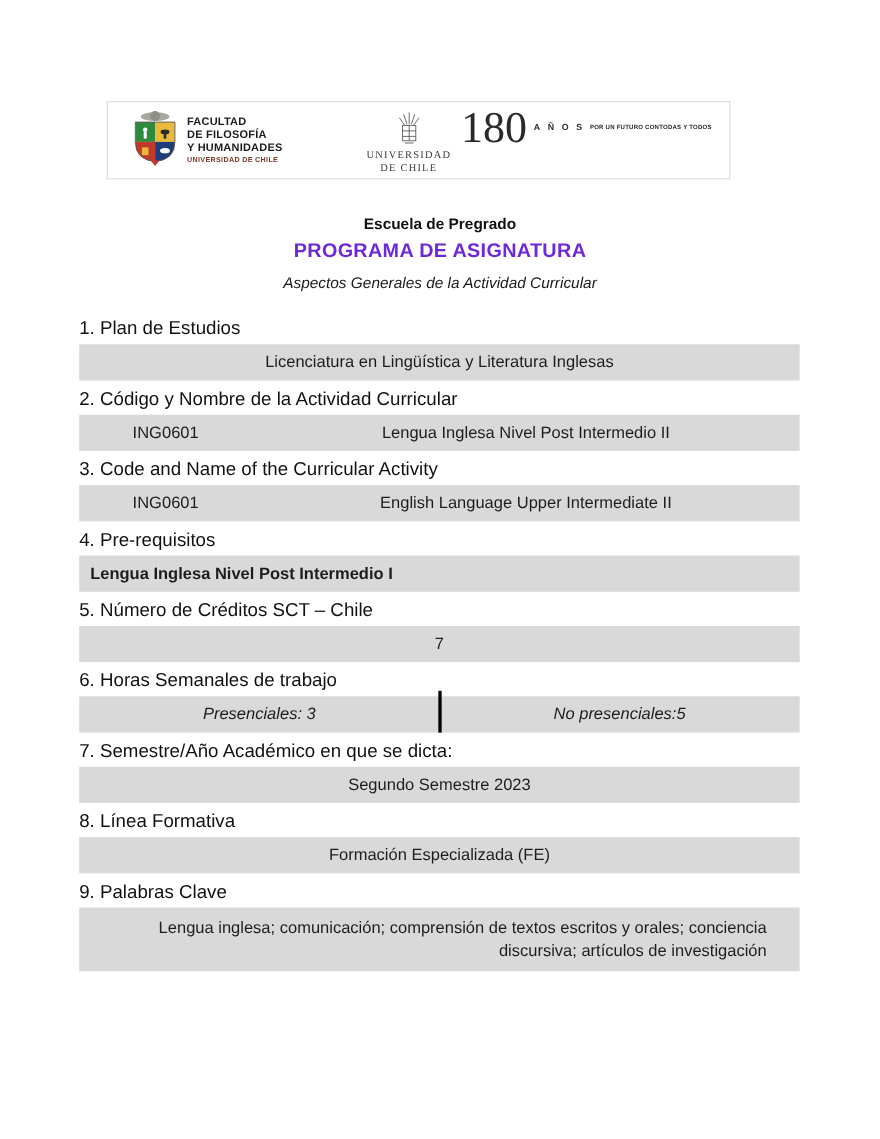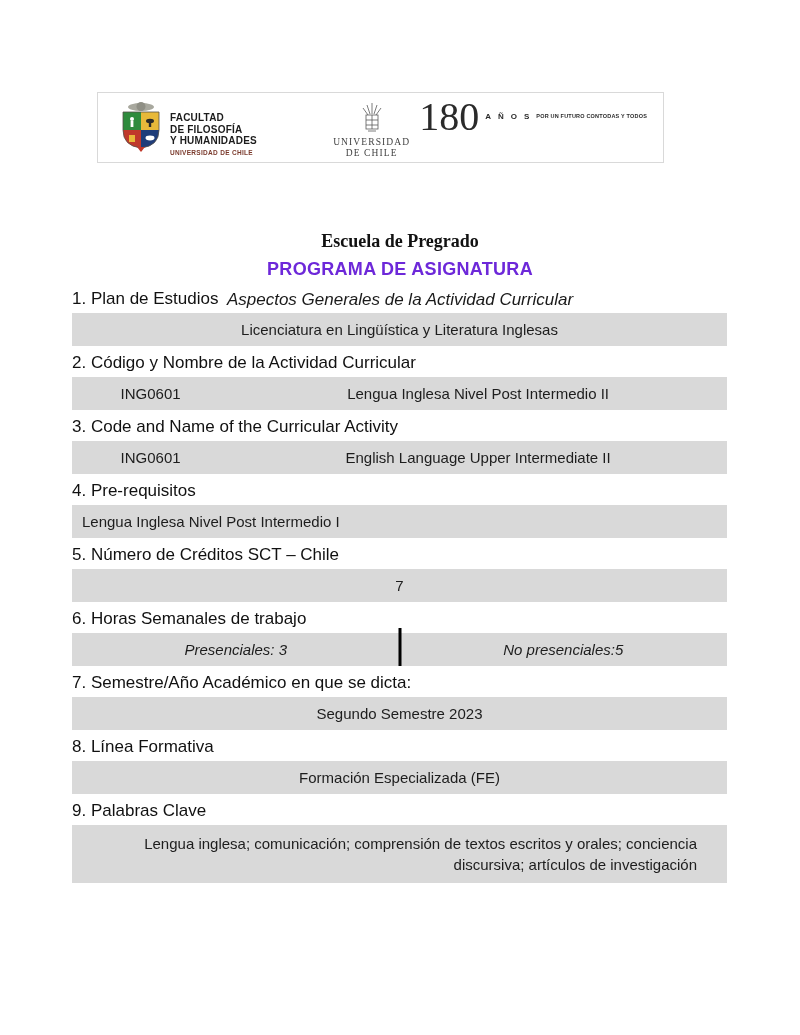--- a/index.html
+++ b/index.html
@@ -6,49 +6,49 @@
   html,body { width:800px; height:1035px; background:#ffffff; overflow:hidden; }
   body { position:relative; font-family:"Liberation Sans", sans-serif; color:#1a1a1a; }
 
   
   .header-box {
     position:absolute; left:97px; top:92px; width:567px; height:71px;
     background:#fff; border:1px solid #d9d9d9;
     display:flex; align-items:center; justify-content:space-between;
     padding:0 16px 0 22px;
   }
-  .fac-logo { display:flex; align-items:flex-end; gap:8px; }
+  .fac-logo { display:flex; align-items:center; gap:8px; }
   .fac-text { display:flex; flex-direction:column; }
   .fac-line { font-size:10px; font-weight:bold; line-height:11.5px; color:#1c1c1c; letter-spacing:.2px; }
   .fac-sub  { font-size:6.5px; font-weight:bold; color:#7a3a2c; margin-top:2px; letter-spacing:.3px; }
 
   .uch-logo { display:flex; align-items:flex-start; gap:9px; padding-top:6px; }
   .uch-left { display:flex; flex-direction:column; align-items:center; }
   .uch-univ { font-family:"Liberation Serif", serif; font-size:9.5px; letter-spacing:1.1px; color:#3f3f3f; line-height:11px; white-space:nowrap; }
   .years { display:flex; flex-direction:row; align-items:center; margin-top:-4px; }
   .years-num { font-family:"Liberation Serif", serif; font-size:40px; line-height:36px; color:#2a2a2a; }
   .years-word { font-size:8px; font-weight:bold; letter-spacing:7px; color:#2a2a2a; margin:0 0 1px 6px; }
   .tagline { font-size:5.5px; font-weight:bold; color:#2a2a2a; line-height:6.5px; letter-spacing:.2px; text-align:center; white-space:nowrap; }
 
   
   .titles { position:absolute; top:195px; left:0; width:800px; text-align:center; }
-  .t-school   { font-family:Liberation Serif, serif; font-weight:bold; font-size:18px; color:#111;margin-top:36px; }
+  .t-school   { font-family:Liberation Sans, sans-serif; font-weight:bold; font-size:14px; color:#111; }
   .t-program  { font-size:18px; color:#6d28d9; margin-top:7px; letter-spacing:.3px;font-weight:bold; }
-  .t-subtitle { font-style:italic; font-size:17px; color:#1a1a1a; margin-top:10px; }
+  .t-subtitle { font-style:italic; font-size:14px; color:#1a1a1a; margin-top:10px; }
 
   
   .sections { position:absolute; top:291px; left:72px; width:655px; }
   .section { margin-bottom:9px; }
   .sec-label { font-size:17px; line-height:16px; color:#111; margin-bottom:6px; }
   .bar {
     background:#d9d9d9; min-height:33px; display:flex; align-items:center;
     font-size:15px; color:#1d1d1d;
   }
   .bar.center { justify-content:center; text-align:center; }
-  .bar.leftpad { padding-left:10px; }
+  .bar.leftpad { padding-left:10px;font-weight:bold; }
   .code-cell { width:24%; text-align:center; }
   .name-cell { width:76%; text-align:center; }
   .bar.split { position:relative; }
   .split-cell { width:50%; text-align:center; font-style:italic; }
   .split-divider { position:absolute; left:50%; transform:translateX(-50%); top:-5px; bottom:0; width:3px; background:#000; }
   .bar.multiline { min-height:57px; padding:8px 30px; line-height:21px; justify-content:center; text-align:right; }
 </style>
 </head>
 <body>
 

